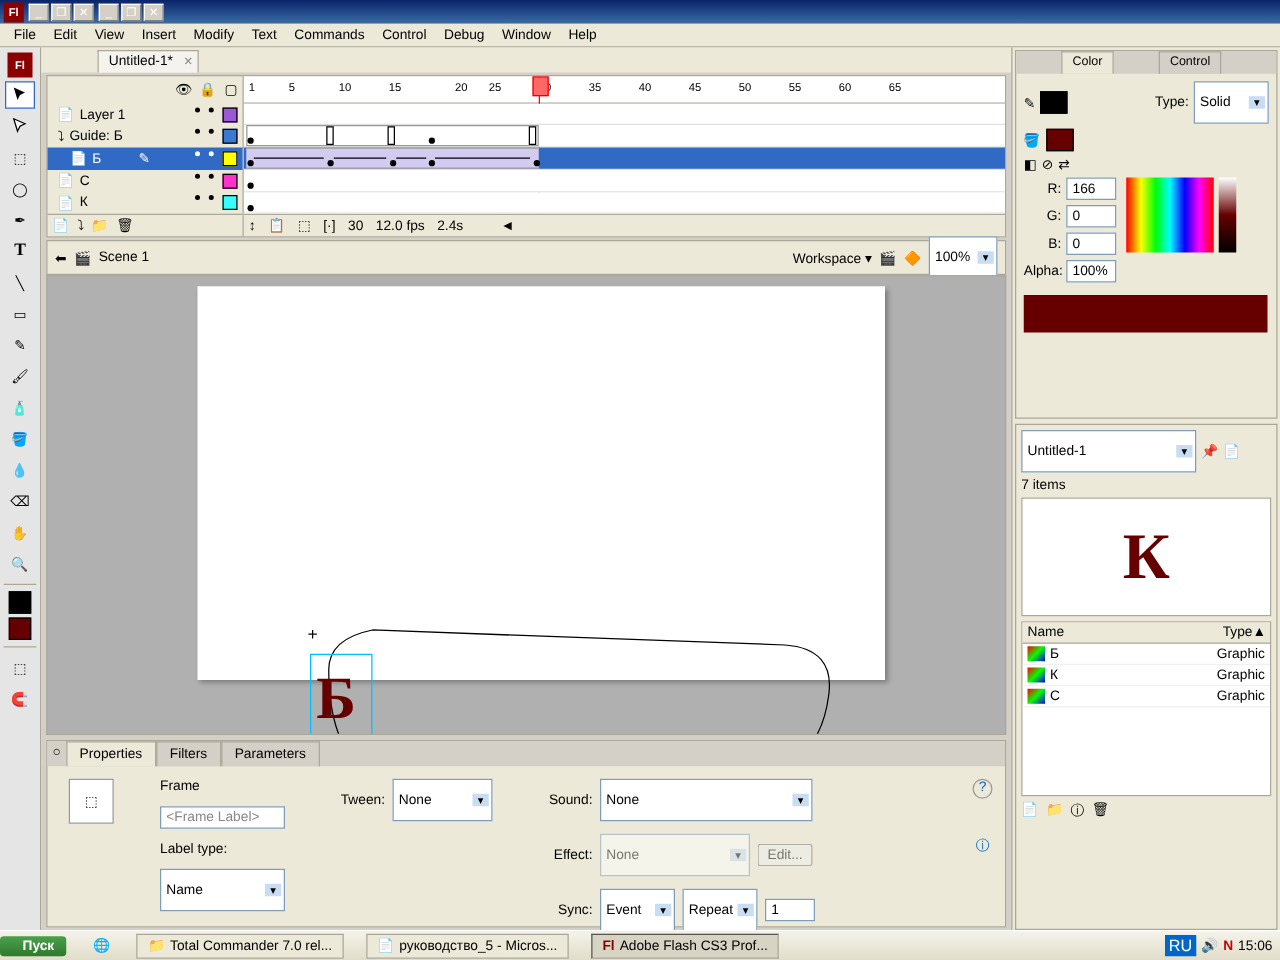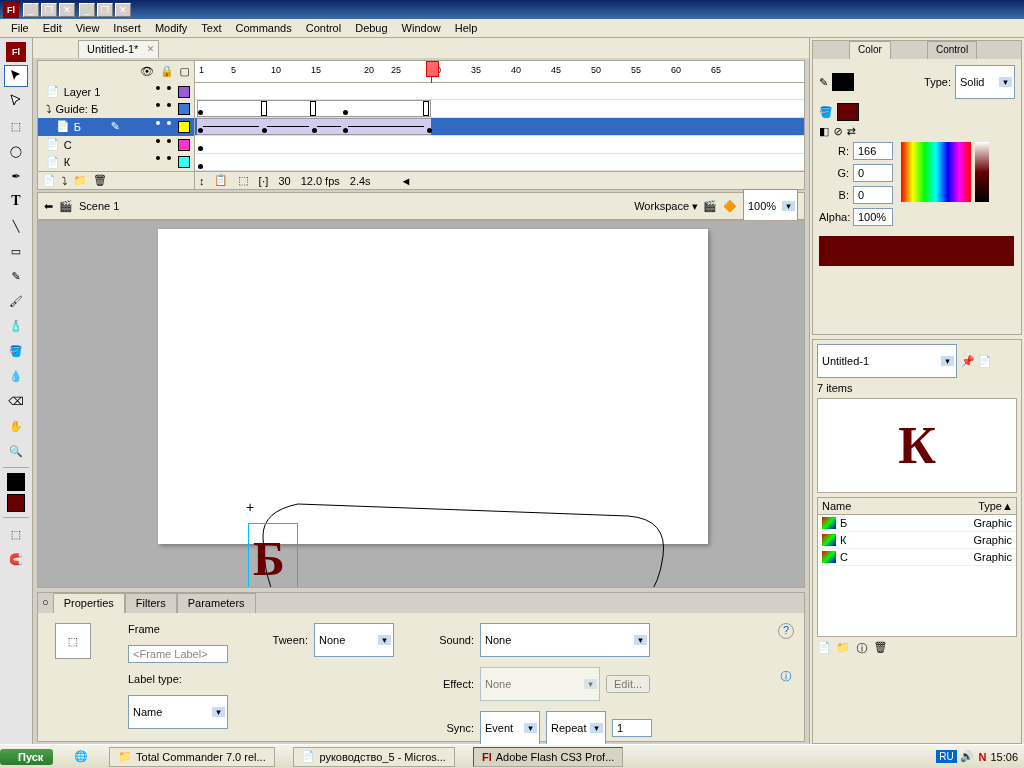--- a/index.html
+++ b/index.html
@@ -464,18 +464,18 @@
     </div>
   <div class="taskbtn">
       <span>📄</span>
       <span>руководство_5 - Micros...</span>
     </div>
   <div class="taskbtn active">
       <span style="color:#8b0000;font-weight:bold">Fl</span>
       <span>Adobe Flash CS3 Prof...</span>
     </div>
   <div class="tray">
-    <span style="background:#06c;color:#fff;padding:1px 3px;font-size:10px">RU</span>
+    <span style="background:#06c;color:#fff;padding:1px 3px;font-size:13px">RU</span>
     <span>🔊</span>
     <span style="color:#c00;font-weight:bold">N</span>
     <span>15:06</span>
   </div>
 </div>
 
 </body></html>

